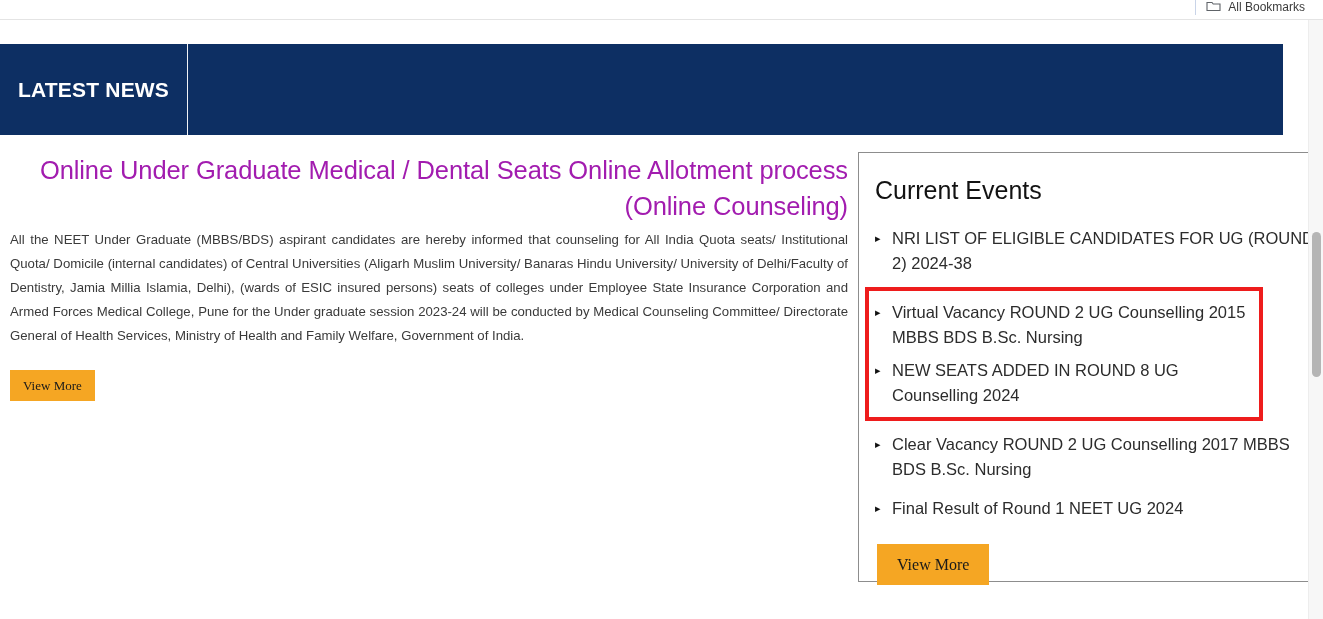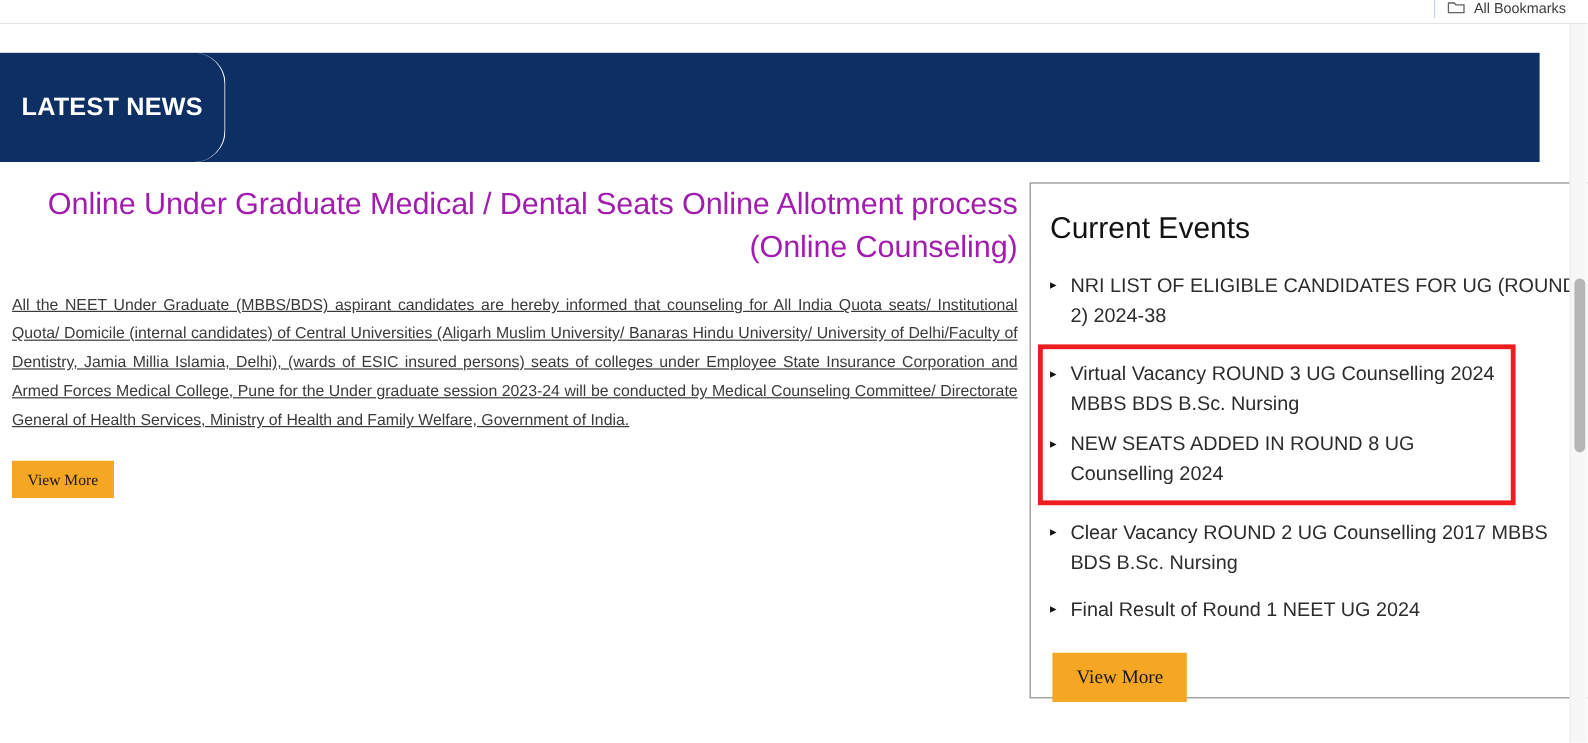--- a/index.html
+++ b/index.html
@@ -66,21 +66,20 @@
     display: flex;
     align-items: stretch;
   }
   .news-label-cell {
     width: 188px;
     min-width: 188px;
     display: flex;
     align-items: center;
     justify-content: center;
     border-right: 1px solid #f0f2f6;
-    border-radius: 26px;
   }
   .news-label {
     color: #ffffff;
     font-size: 21px;
     font-weight: bold;
     letter-spacing: 0.2px;
     white-space: nowrap;
   }
   .news-content-cell {
     flex: 1;
@@ -136,26 +135,25 @@
   }
   .article-title {
     font-size: 25.5px;
     font-weight: normal;
     color: #a21caf;
     line-height: 36px;
     letter-spacing: -0.1px;
     text-align: right;
   }
   .article-body {
-    margin-top: 18px;
+    margin-top: 4px;
     font-size: 13.2px;
     color: #3a3a3a;
     line-height: 24px;
     text-align: justify;
-    text-decoration: underline;
   }
   .btn-orange {
     display: inline-block;
     margin-top: 22px;
     background: #f5a623;
     color: #1a1a1a;
     border: none;
     font-family: Liberation Serif, serif;
     font-size: 13px;
     padding: 8px 13px;
@@ -278,21 +276,21 @@
       <li class="event-item">
         <span class="event-bullet">▸</span>
         <span class="event-text">NRI LIST OF ELIGIBLE CANDIDATES FOR UG (ROUND 2) 2024-38</span>
       </li>
     </ul>
 
     <div class="highlight-box">
       <ul class="events-list">
         <li class="event-item">
           <span class="event-bullet">▸</span>
-          <span class="event-text">Virtual Vacancy ROUND 3 UG Counselling 2024 MBBS BDS B.Sc. Nursing</span>
+          <span class="event-text">Virtual Vacancy ROUND 2 UG Counselling 2015 MBBS BDS B.Sc. Nursing</span>
         </li>
         <li class="event-item">
           <span class="event-bullet">▸</span>
           <span class="event-text">NEW SEATS ADDED IN ROUND 8 UG Counselling 2024</span>
         </li>
       </ul>
     </div>
 
     <ul class="events-list">
       <li class="event-item">

